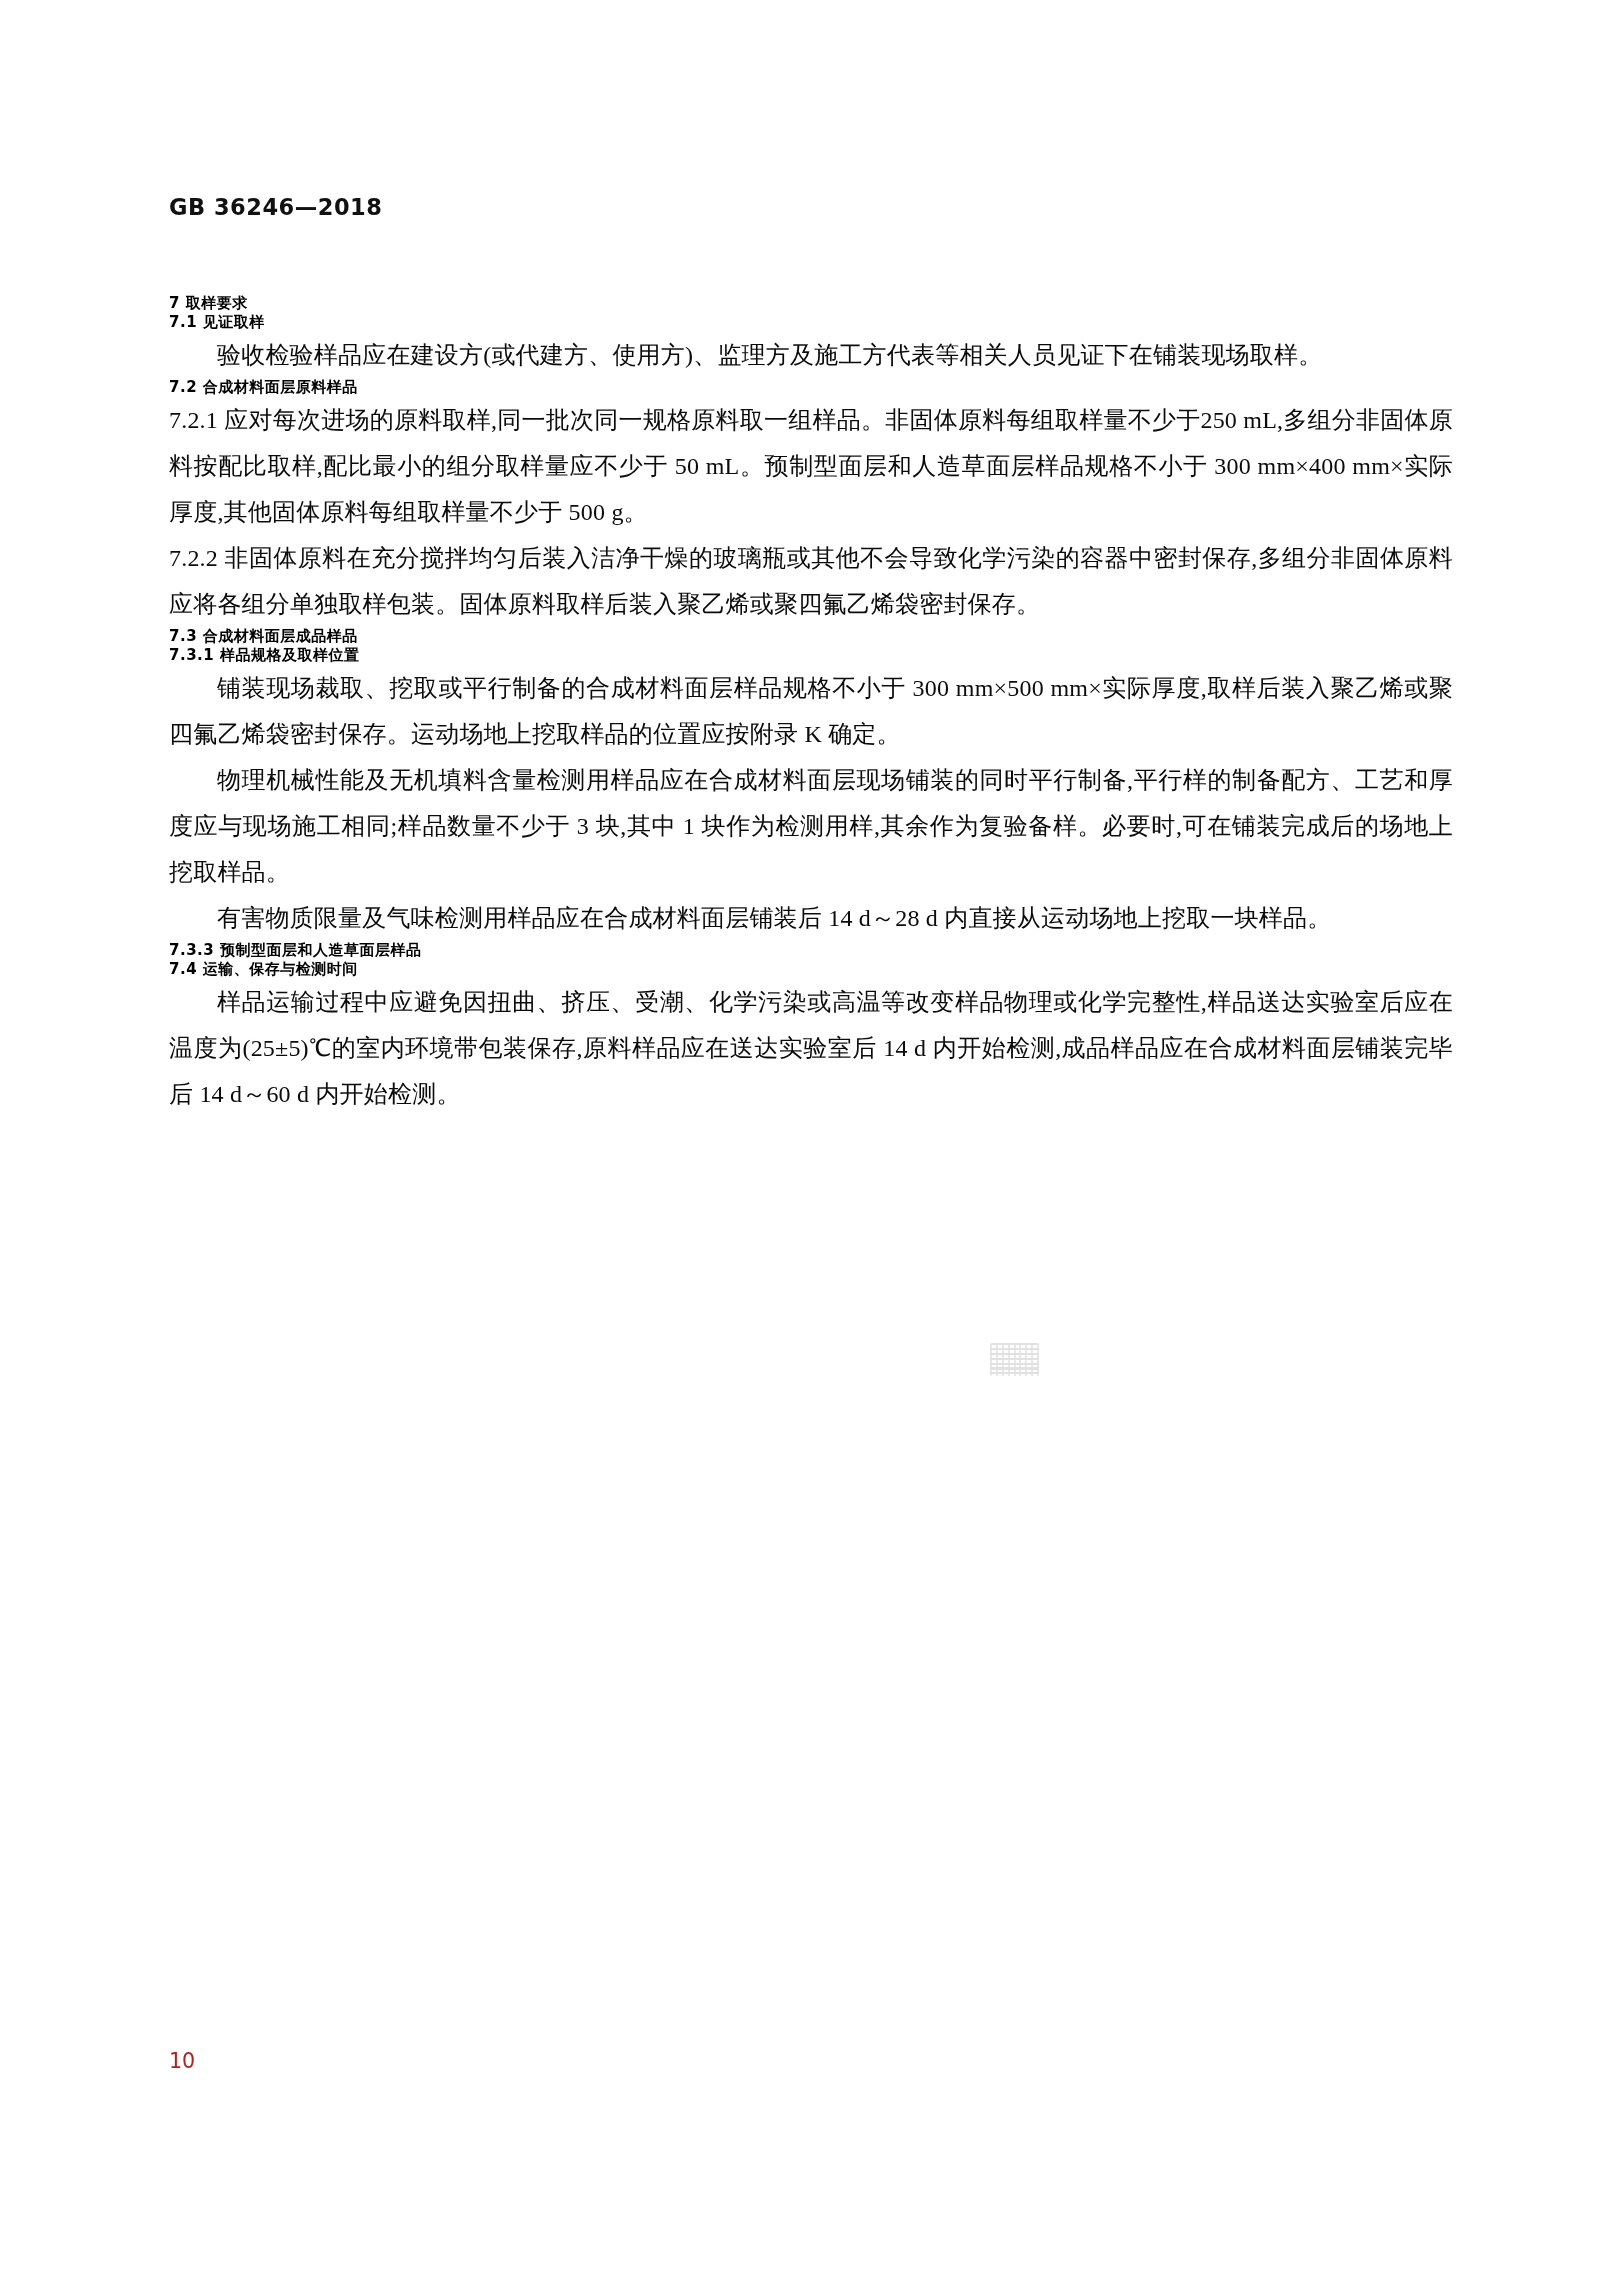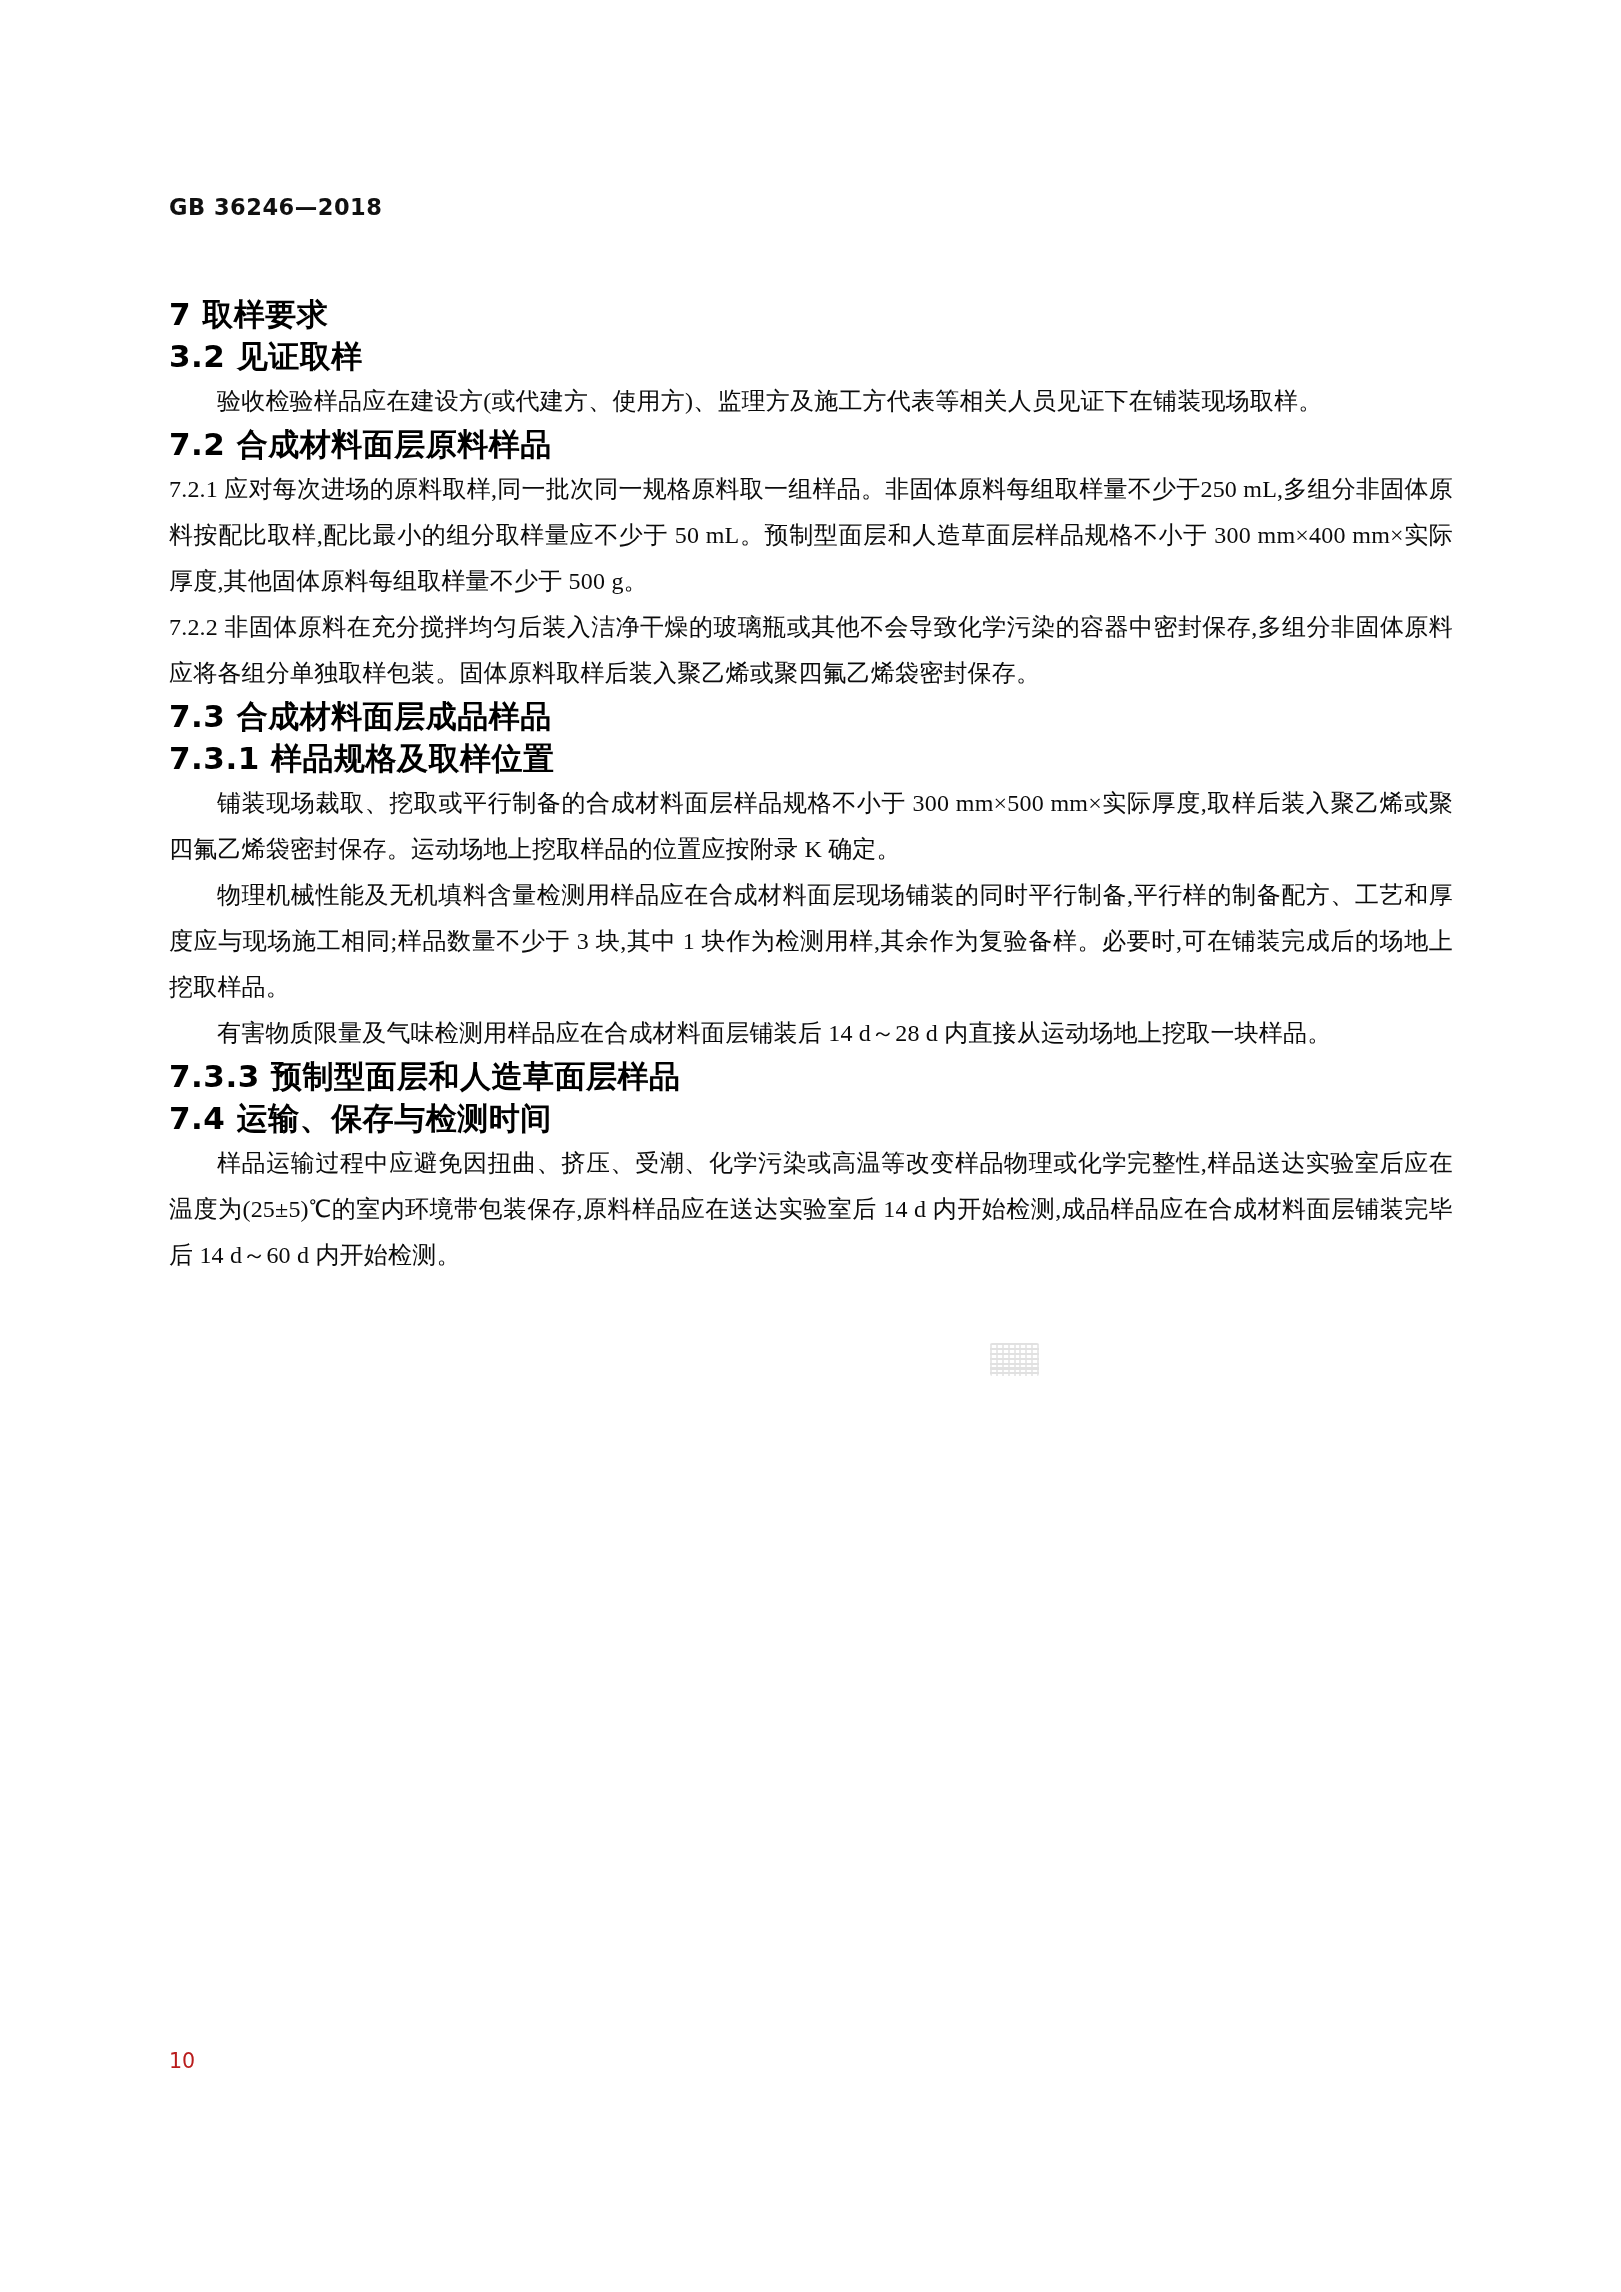--- a/index.html
+++ b/index.html
@@ -35,21 +35,21 @@
     color: #111;
   }
   .body-block {
     position: absolute;
     top: 294px;
     left: 0;
     width: 1284px;
   }
   h2.clause {
     font-family: "DejaVu Sans", "Liberation Sans", sans-serif;
-    font-size: 31px;
+    font-size: 15px;
     font-weight: 700;
     margin: 0 0 0 0;
     letter-spacing: 0.5px;
     color: #000;
   }
   .sec-main {
     margin-top: 21.6px;
     margin-bottom: 29px;
   }
   .sec-1 {
@@ -110,21 +110,21 @@
 
 <div class="page">
   <div class="content">
 
     <div class="header-code">GB  36246—2018</div>
 
     <div class="body-block">
 
       <h2 class="clause sec-main">7    取样要求</h2>
 
-      <h2 class="clause sec-1">3.2    见证取样</h2>
+      <h2 class="clause sec-1">7.1    见证取样</h2>
       <p class="para indent">验收检验样品应在建设方(或代建方、使用方)、监理方及施工方代表等相关人员见证下在铺装现场取样。</p>
 
       <h2 class="clause sec-1">7.2    合成材料面层原料样品</h2>
       <p class="para">7.2.1    应对每次进场的原料取样,同一批次同一规格原料取一组样品。非固体原料每组取样量不少于250 mL,多组分非固体原料按配比取样,配比最小的组分取样量应不少于 50 mL。预制型面层和人造草面层样品规格不小于 300 mm×400 mm×实际厚度,其他固体原料每组取样量不少于 500 g。</p>
       <p class="para gap-md">7.2.2    非固体原料在充分搅拌均匀后装入洁净干燥的玻璃瓶或其他不会导致化学污染的容器中密封保存,多组分非固体原料应将各组分单独取样包装。固体原料取样后装入聚乙烯或聚四氟乙烯袋密封保存。</p>
 
       <h2 class="clause sec-1">7.3    合成材料面层成品样品</h2>
 
       <h2 class="clause sec-2">7.3.1    样品规格及取样位置</h2>
       <p class="para indent">铺装现场裁取、挖取或平行制备的合成材料面层样品规格不小于 300 mm×500 mm×实际厚度,取样后装入聚乙烯或聚四氟乙烯袋密封保存。运动场地上挖取样品的位置应按附录 K 确定。</p>

